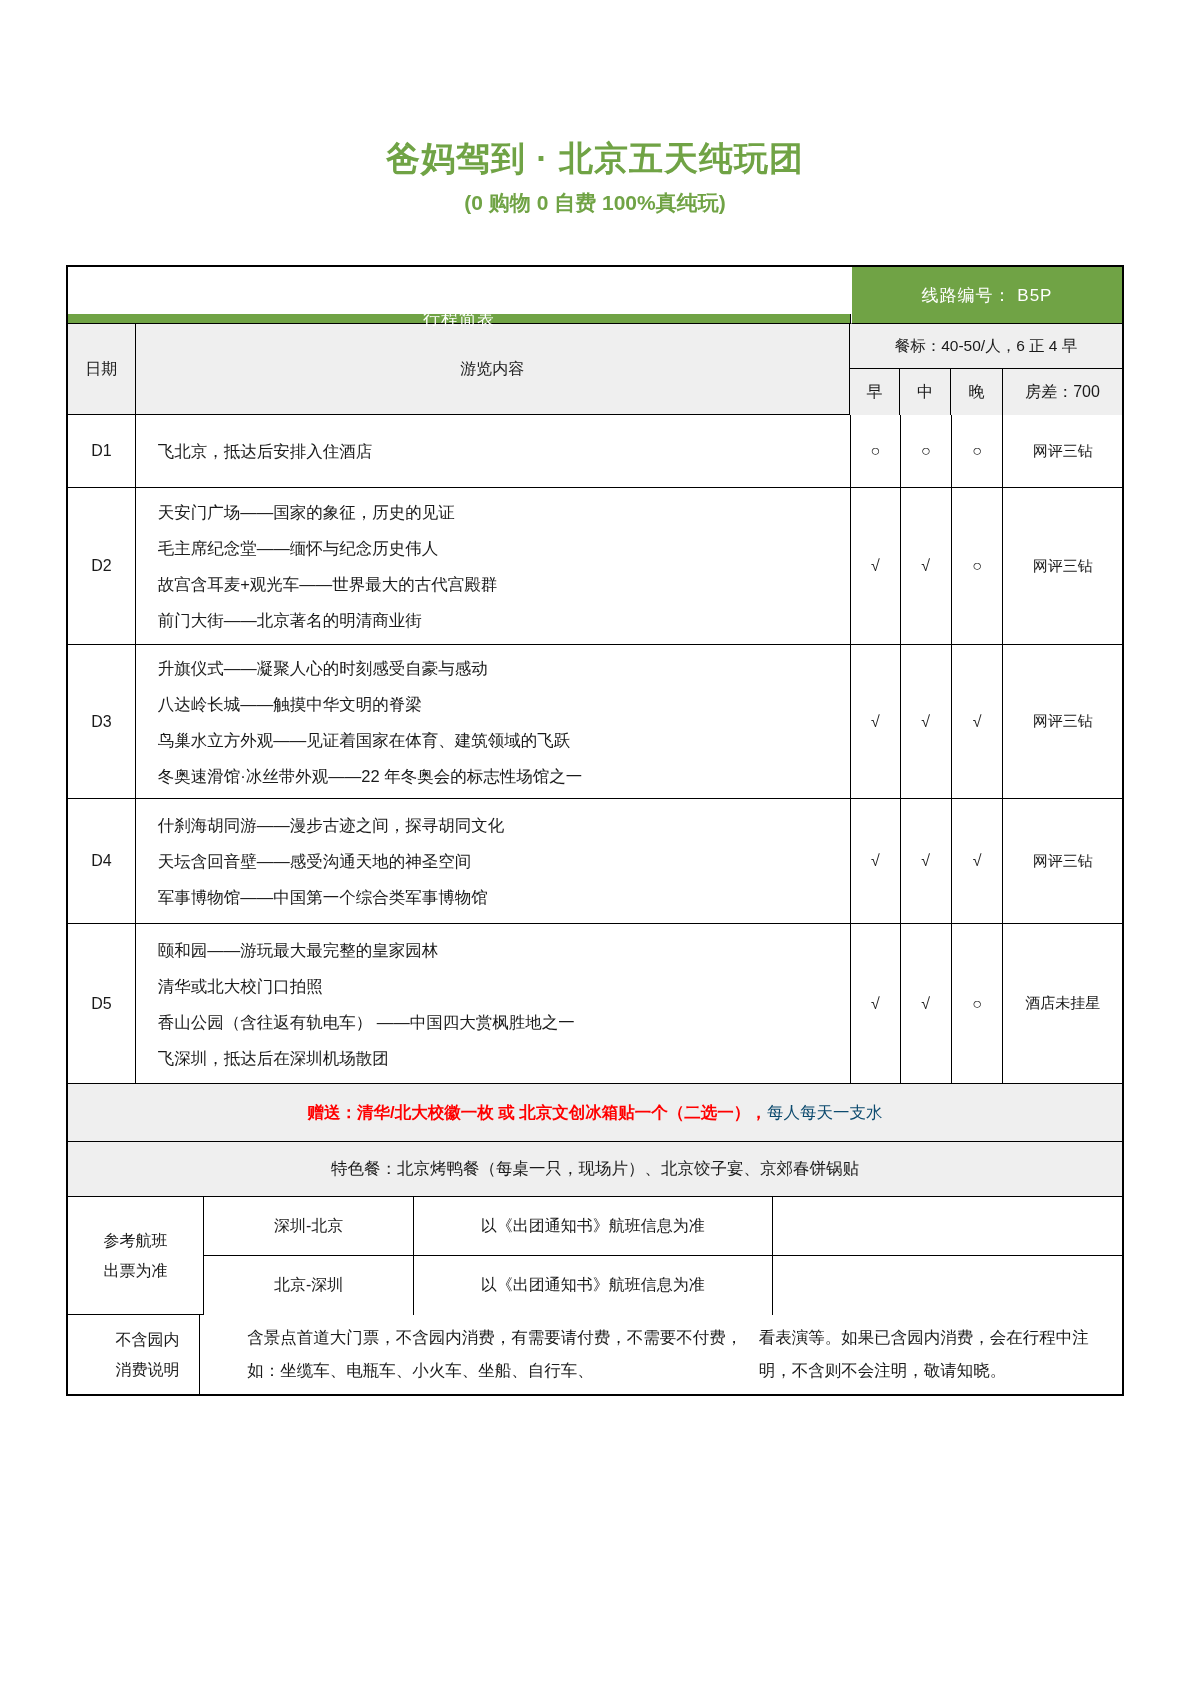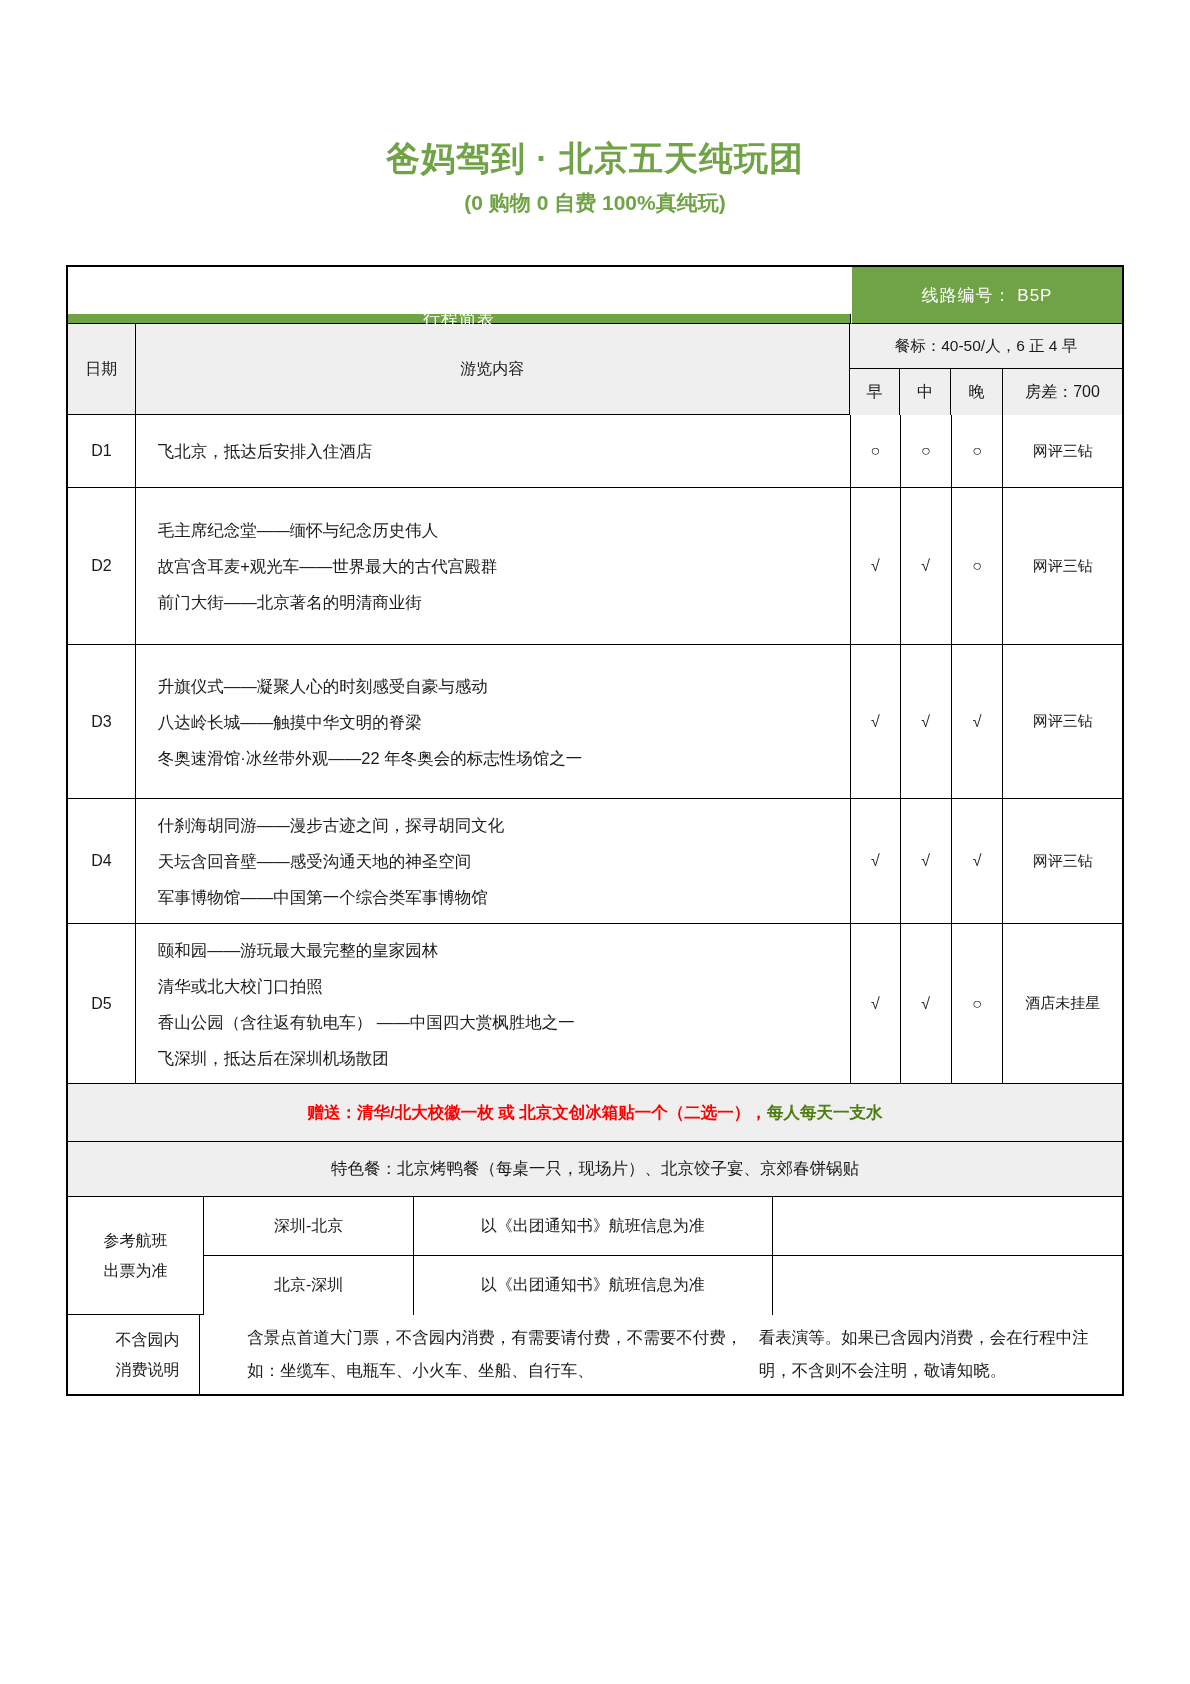--- a/index.html
+++ b/index.html
@@ -66,21 +66,21 @@
     text-align:left; padding:8px 10px 8px 22px; font-size:16.5px; line-height:36px;
   }
   .mark { font-size:16px; color:#222; }
   .hotel-txt { font-size:15px; }
 
   
   .r-gift { height:58px; background:#efefef; }
   .r-special { height:55px; background:#efefef; }
   .full-cell { width:1054px; font-size:16.5px; }
   .gift-red { color:#ff0000; font-weight:bold; }
-  .gift-black { color:#4d7c0f; font-weight:bold; }
+  .gift-black { color:#0c4a6e; font-weight:normal; }
 
   
   .w-flabel { width:136px; }
   .flights-right { display:flex; flex-direction:column; width:918px; }
   .f-row { display:flex; height:59px; }
   .f-row .cell { border-bottom:1px solid #000; }
   .f-row.f-last .cell { border-bottom:none; }
   .w-route { width:211px; } .w-finfo { width:360px; } .w-fempty { width:351px; }
   .flabel-lines { flex-direction:column; line-height:30px; font-size:16px; }
   .r-flights { height:118px; }
@@ -129,35 +129,37 @@
       </div>
       <div class="cell w-b mark">○</div>
       <div class="cell w-l mark">○</div>
       <div class="cell w-d mark">○</div>
       <div class="cell w-hotel hotel-txt last">网评三钻</div>
     </div>
 
     <div class="row r-d2">
       <div class="cell w-date">D2</div>
       <div class="cell w-content day-content">
+        <div>天安门广场——国家的象征，历史的见证</div>
         <div>毛主席纪念堂——缅怀与纪念历史伟人</div>
         <div>故宫含耳麦+观光车——世界最大的古代宫殿群</div>
         <div>前门大街——北京著名的明清商业街</div>
       </div>
       <div class="cell w-b mark">√</div>
       <div class="cell w-l mark">√</div>
       <div class="cell w-d mark">○</div>
       <div class="cell w-hotel hotel-txt last">网评三钻</div>
     </div>
 
     <div class="row r-d3">
       <div class="cell w-date">D3</div>
       <div class="cell w-content day-content">
         <div>升旗仪式——凝聚人心的时刻感受自豪与感动</div>
         <div>八达岭长城——触摸中华文明的脊梁</div>
+        <div>鸟巢水立方外观——见证着国家在体育、建筑领域的飞跃</div>
         <div>冬奥速滑馆·冰丝带外观——22 年冬奥会的标志性场馆之一</div>
       </div>
       <div class="cell w-b mark">√</div>
       <div class="cell w-l mark">√</div>
       <div class="cell w-d mark">√</div>
       <div class="cell w-hotel hotel-txt last">网评三钻</div>
     </div>
 
     <div class="row r-d4">
       <div class="cell w-date">D4</div>

